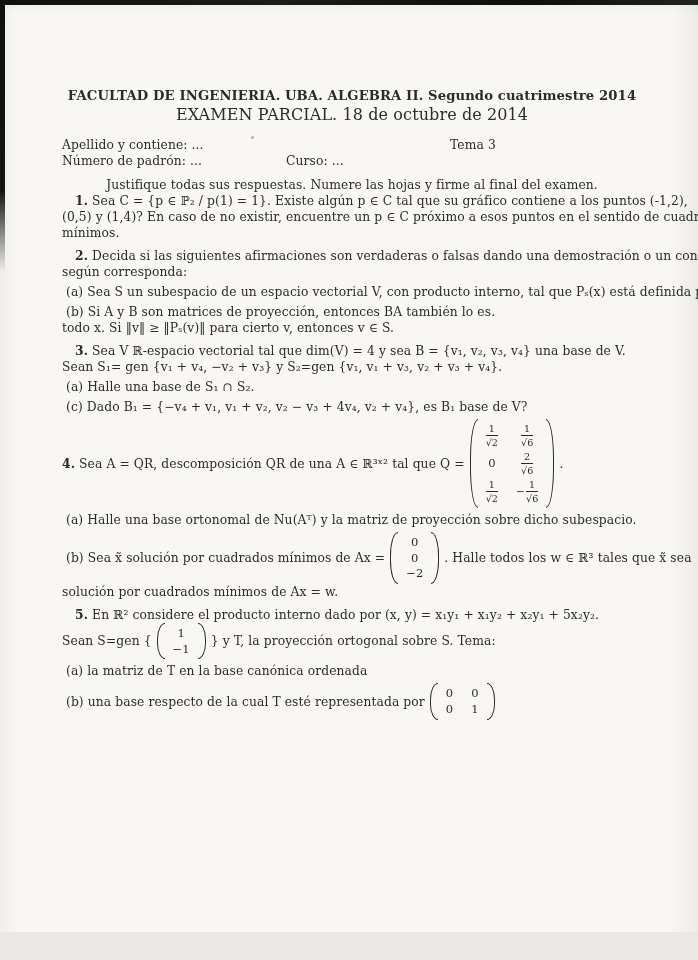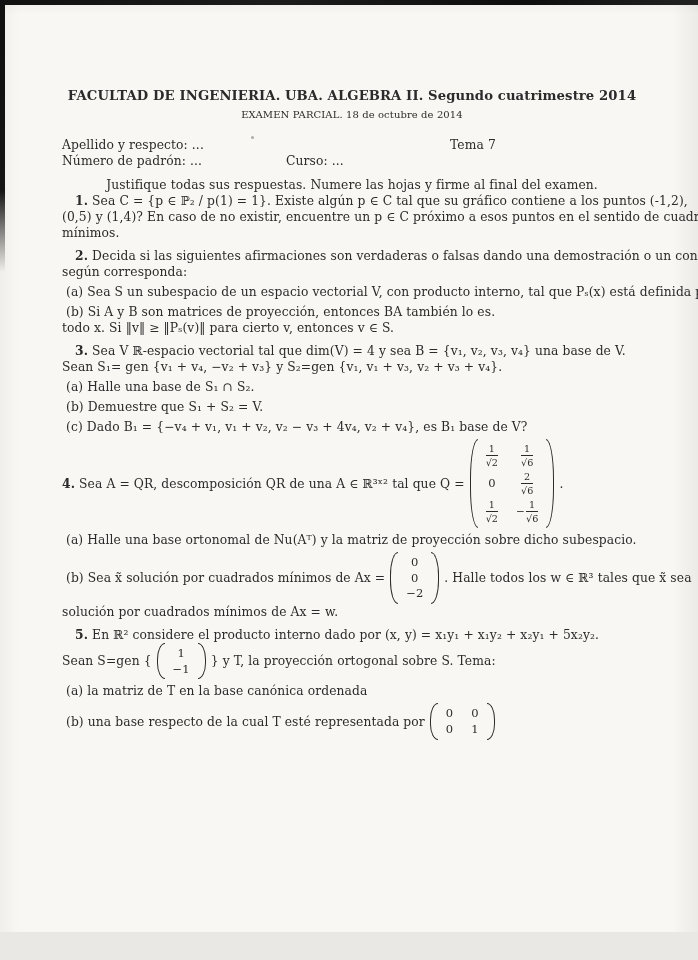--- a/index.html
+++ b/index.html
@@ -32,21 +32,21 @@
     position:absolute;top:0;left:0;width:5px;height:272px;
     background:linear-gradient(180deg,#101010 0,#151515 70%,rgba(20,20,20,0) 100%);
   }
   .content{
     position:absolute;left:62px;top:88px;width:580px;
     font-size:12.3px;line-height:16px;
     letter-spacing:.1px;
   }
   .center{text-align:center;}
   .doc-title{font-weight:bold;font-size:13.2px;}
-  .doc-subtitle{margin-top:3px;font-size:10px;}
+  .doc-subtitle{margin-top:3px;font-size:16px;}
   .fields{position:relative;margin-top:14px;}
   .fields .row{position:relative;height:16px;}
   .abs-tema{position:absolute;left:388px;top:0;}
   .abs-curso{position:absolute;left:224px;top:0;}
   .instr{margin-top:8px;}
   .ex{margin-top:0;}
   .mt-lg{}
   .mt-md{margin-top:7px;}
   .mt-sm{margin-top:4px;}
   .line{white-space:nowrap;}
@@ -81,22 +81,22 @@
   <span class="speck" style="left:251px;top:136px;width:3px;height:3px;"></span>
   <span class="speck" style="left:96px;top:233px;width:2px;height:2px;"></span>
 
   <div class="content">
 
     <div class="center doc-title">FACULTAD DE INGENIERIA. UBA. ALGEBRA II. Segundo cuatrimestre 2014</div>
     <div class="center doc-subtitle">EXAMEN PARCIAL. 18 de octubre de 2014</div>
 
     <div class="fields">
       <div class="row">
-        <span>Apellido y respecto: ...</span>
-        <span class="abs-tema">Tema 7</span>
+        <span>Apellido y contiene: ...</span>
+        <span class="abs-tema">Tema 3</span>
       </div>
       <div class="row">
         <span>Número de padrón: ...</span>
         <span class="abs-curso">Curso: ...</span>
       </div>
     </div>
 
     <div class="instr">
       <div class="center line">Justifique todas sus respuestas. Numere las hojas y firme al final del examen.</div>
     </div>
@@ -112,21 +112,20 @@
       <div class="line">según corresponda:</div>
       <div class="line item-line mt-sm">(a) Sea S un subespacio de un espacio vectorial V, con producto interno, tal que Pₛ(x) está definida para</div>
       <div class="line item-line mt-sm">(b) Si A y B son matrices de proyección, entonces BA también lo es.</div>
       <div class="line">todo x. Si ‖v‖ ≥ ‖Pₛ(v)‖ para cierto v, entonces v ∈ S.</div>
     </div>
 
     <div class="ex mt-md">
       <div class="line first-line"><span class="enum">3.</span>&nbsp;<span>Sea V ℝ-espacio vectorial tal que dim(V) = 4 y sea B = {v₁, v₂, v₃, v₄} una base de V.</span></div>
       <div class="line">Sean S₁= gen {v₁ + v₄, −v₂ + v₃} y S₂=gen {v₁, v₁ + v₃, v₂ + v₃ + v₄}.</div>
       <div class="line item-line mt-sm">(a) Halle una base de S₁ ∩ S₂.</div>
-      <div class="line item-line mt-sm">(b) Demuestre que S₁ + S₂ = V.</div>
       <div class="line item-line mt-sm">(c) Dado B₁ = {−v₄ + v₁, v₁ + v₂, v₂ − v₃ + 4v₄, v₂ + v₄}, es B₁ base de V?</div>
     </div>
 
     <div class="ex mt-sm">
       <div class="mathrow">
         <span class="enum">4.</span>&nbsp;<span>Sea A = QR, descomposición QR de una A ∈ ℝ³ˣ² tal que Q =</span>
         <span class="mat">
           <span class="paren l"></span>
           <span class="mgrid cols2">
             <span class="cell">

